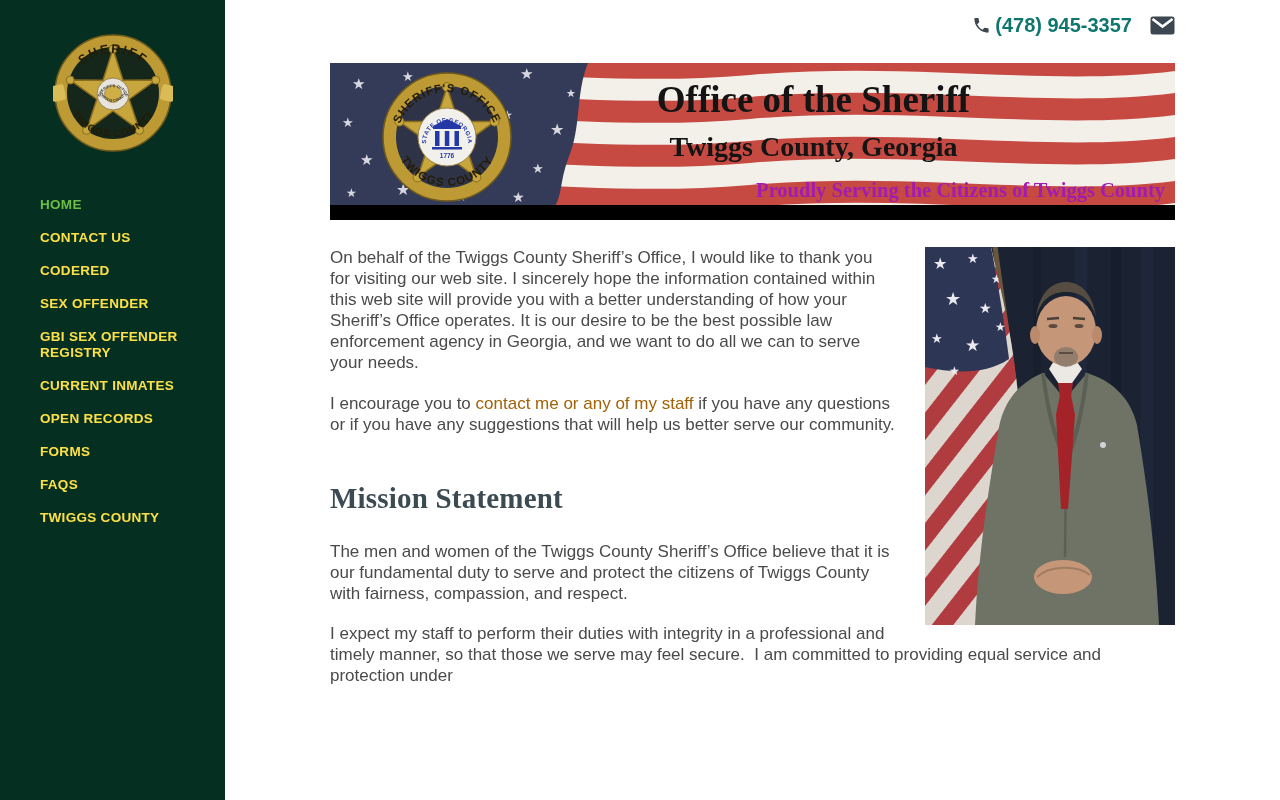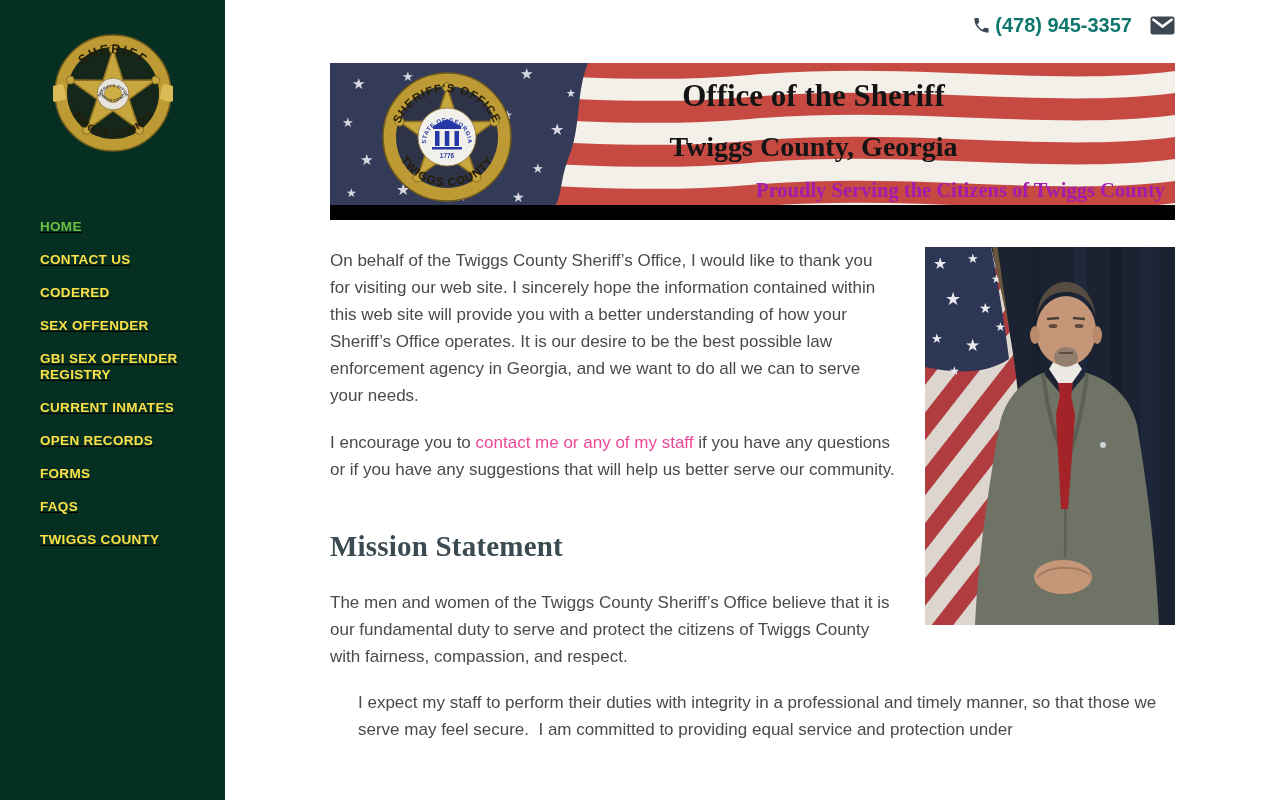--- a/index.html
+++ b/index.html
@@ -3,58 +3,58 @@
 <meta charset="utf-8">
 <style>
   * { margin:0; padding:0; box-sizing:border-box; }
   html,body { width:1280px; height:800px; overflow:hidden; background:#ffffff;
               font-family:"Liberation Sans", sans-serif; }
 
   
   .sidebar { position:absolute; left:0; top:0; width:225px; height:800px;
              background:#053021; }
   .logo-wrap { padding-top:33px; width:120px; margin:0 auto; }
-  .nav { list-style:none; margin:62px 0 0 40px;text-decoration:underline; }
+  .nav { list-style:none; margin:40px 0 0 40px; }
   .nav li { font-size:13.5px; font-weight:bold; letter-spacing:.3px;
             color:#fde047; line-height:16px; margin-bottom:17px;
             width:150px; cursor:pointer; }
   .nav li.active { color:#6abf44; }
 
   
   .main { position:absolute; left:330px; top:0; width:845px; }
   .topbar { height:50px; margin-bottom:13px; display:flex; align-items:center;
             justify-content:flex-end; gap:10px; }
   .phone-link { display:flex; align-items:center; gap:4px; color:#0f766e;
                 font-size:20px; font-weight:bold; cursor:pointer; }
   .mail-btn { margin-left:8px; cursor:pointer; display:flex; align-items:center; }
 
   
   .banner { position:relative; width:845px; height:157px; overflow:hidden; }
   .banner svg.flagbg { position:absolute; left:0; top:0; }
   .banner-bar { position:absolute; left:0; right:0; bottom:0; height:15px; background:#000; }
   .banner-title, .banner-subtitle { position:absolute; left:122px; right:0;
         text-align:center; font-family:"Liberation Serif", serif; font-weight:700;
         color:#141414; }
-  .banner-title { top:15px; font-size:31px; }
+  .banner-title { top:15px; font-size:37px; }
   .banner-subtitle { top:68px; font-size:28px; }
   .banner-tagline { position:absolute; right:10px; top:116px;
         font-family:"Liberation Serif", serif; font-weight:700;
         font-size:20.5px; color:#a21caf; }
   .banner-badge { position:absolute; left:51px; top:8px; }
 
   
   .bodytext { padding-top:27px; color:#4a4a4a; font-size:17px; }
-  .bodytext p { line-height:27px; white-space:pre-wrap; }
+  .bodytext p { line-height:21px; white-space:pre-wrap; }
   .photo { float:right; width:250px; height:378px; margin-left:29px; }
   .para2 { margin-top:20px; }
-  .green-link { color:#ec4899; cursor:pointer; text-decoration:none; }
+  .green-link { color:#a16207; cursor:pointer; text-decoration:none; }
   .mission-h { font-family:"Liberation Serif", serif; font-weight:600;
                font-size:29px; color:#3c4a52; margin-top:47px; letter-spacing:.2px; }
   .mission-p1 { margin-top:26px; }
-  .mission-p2 { margin-top:19px;margin-left:28px; }
+  .mission-p2 { margin-top:19px; }
 </style>
 </head>
 <body>
 
 <div class="sidebar">
   <div class="logo-wrap">
     <svg width="120" height="120" viewBox="0 0 120 120">
       <defs>
         <path id="sArcTop" d="M14,66 A46,46 0 0 1 106,66" fill="none"></path>
         <path id="sArcBot" d="M12,56 A48,48 0 0 0 108,56" fill="none"></path>

